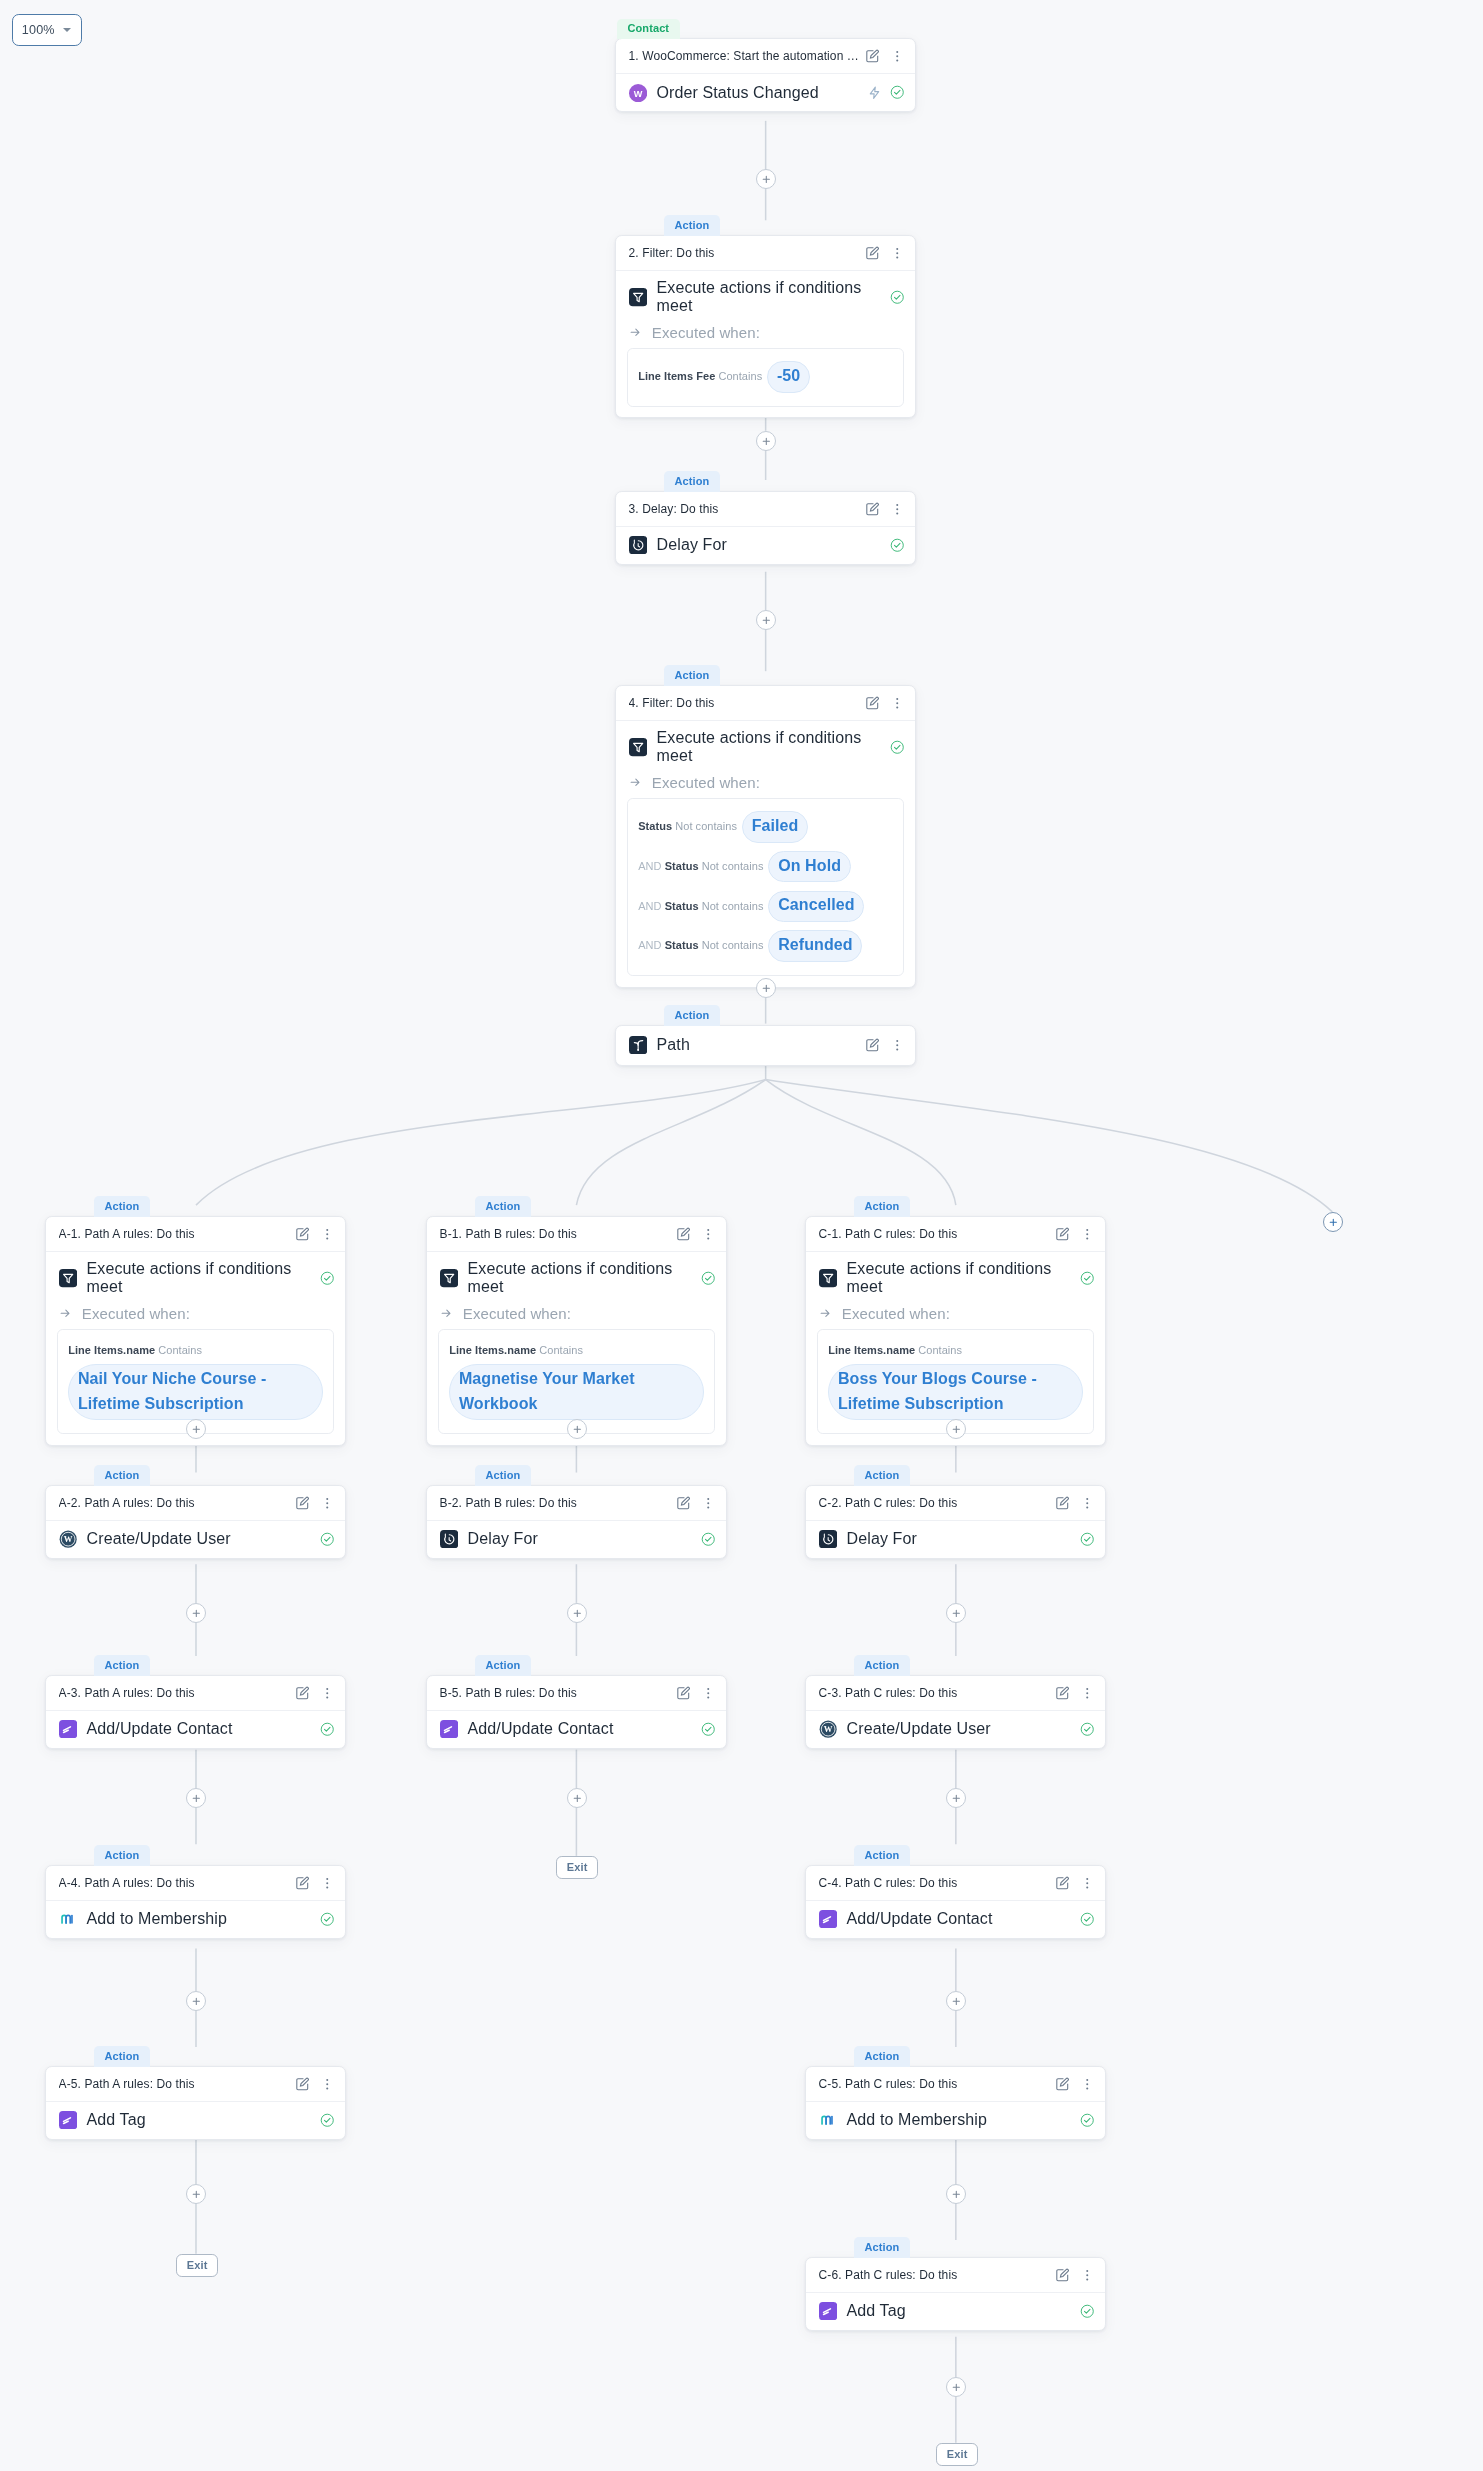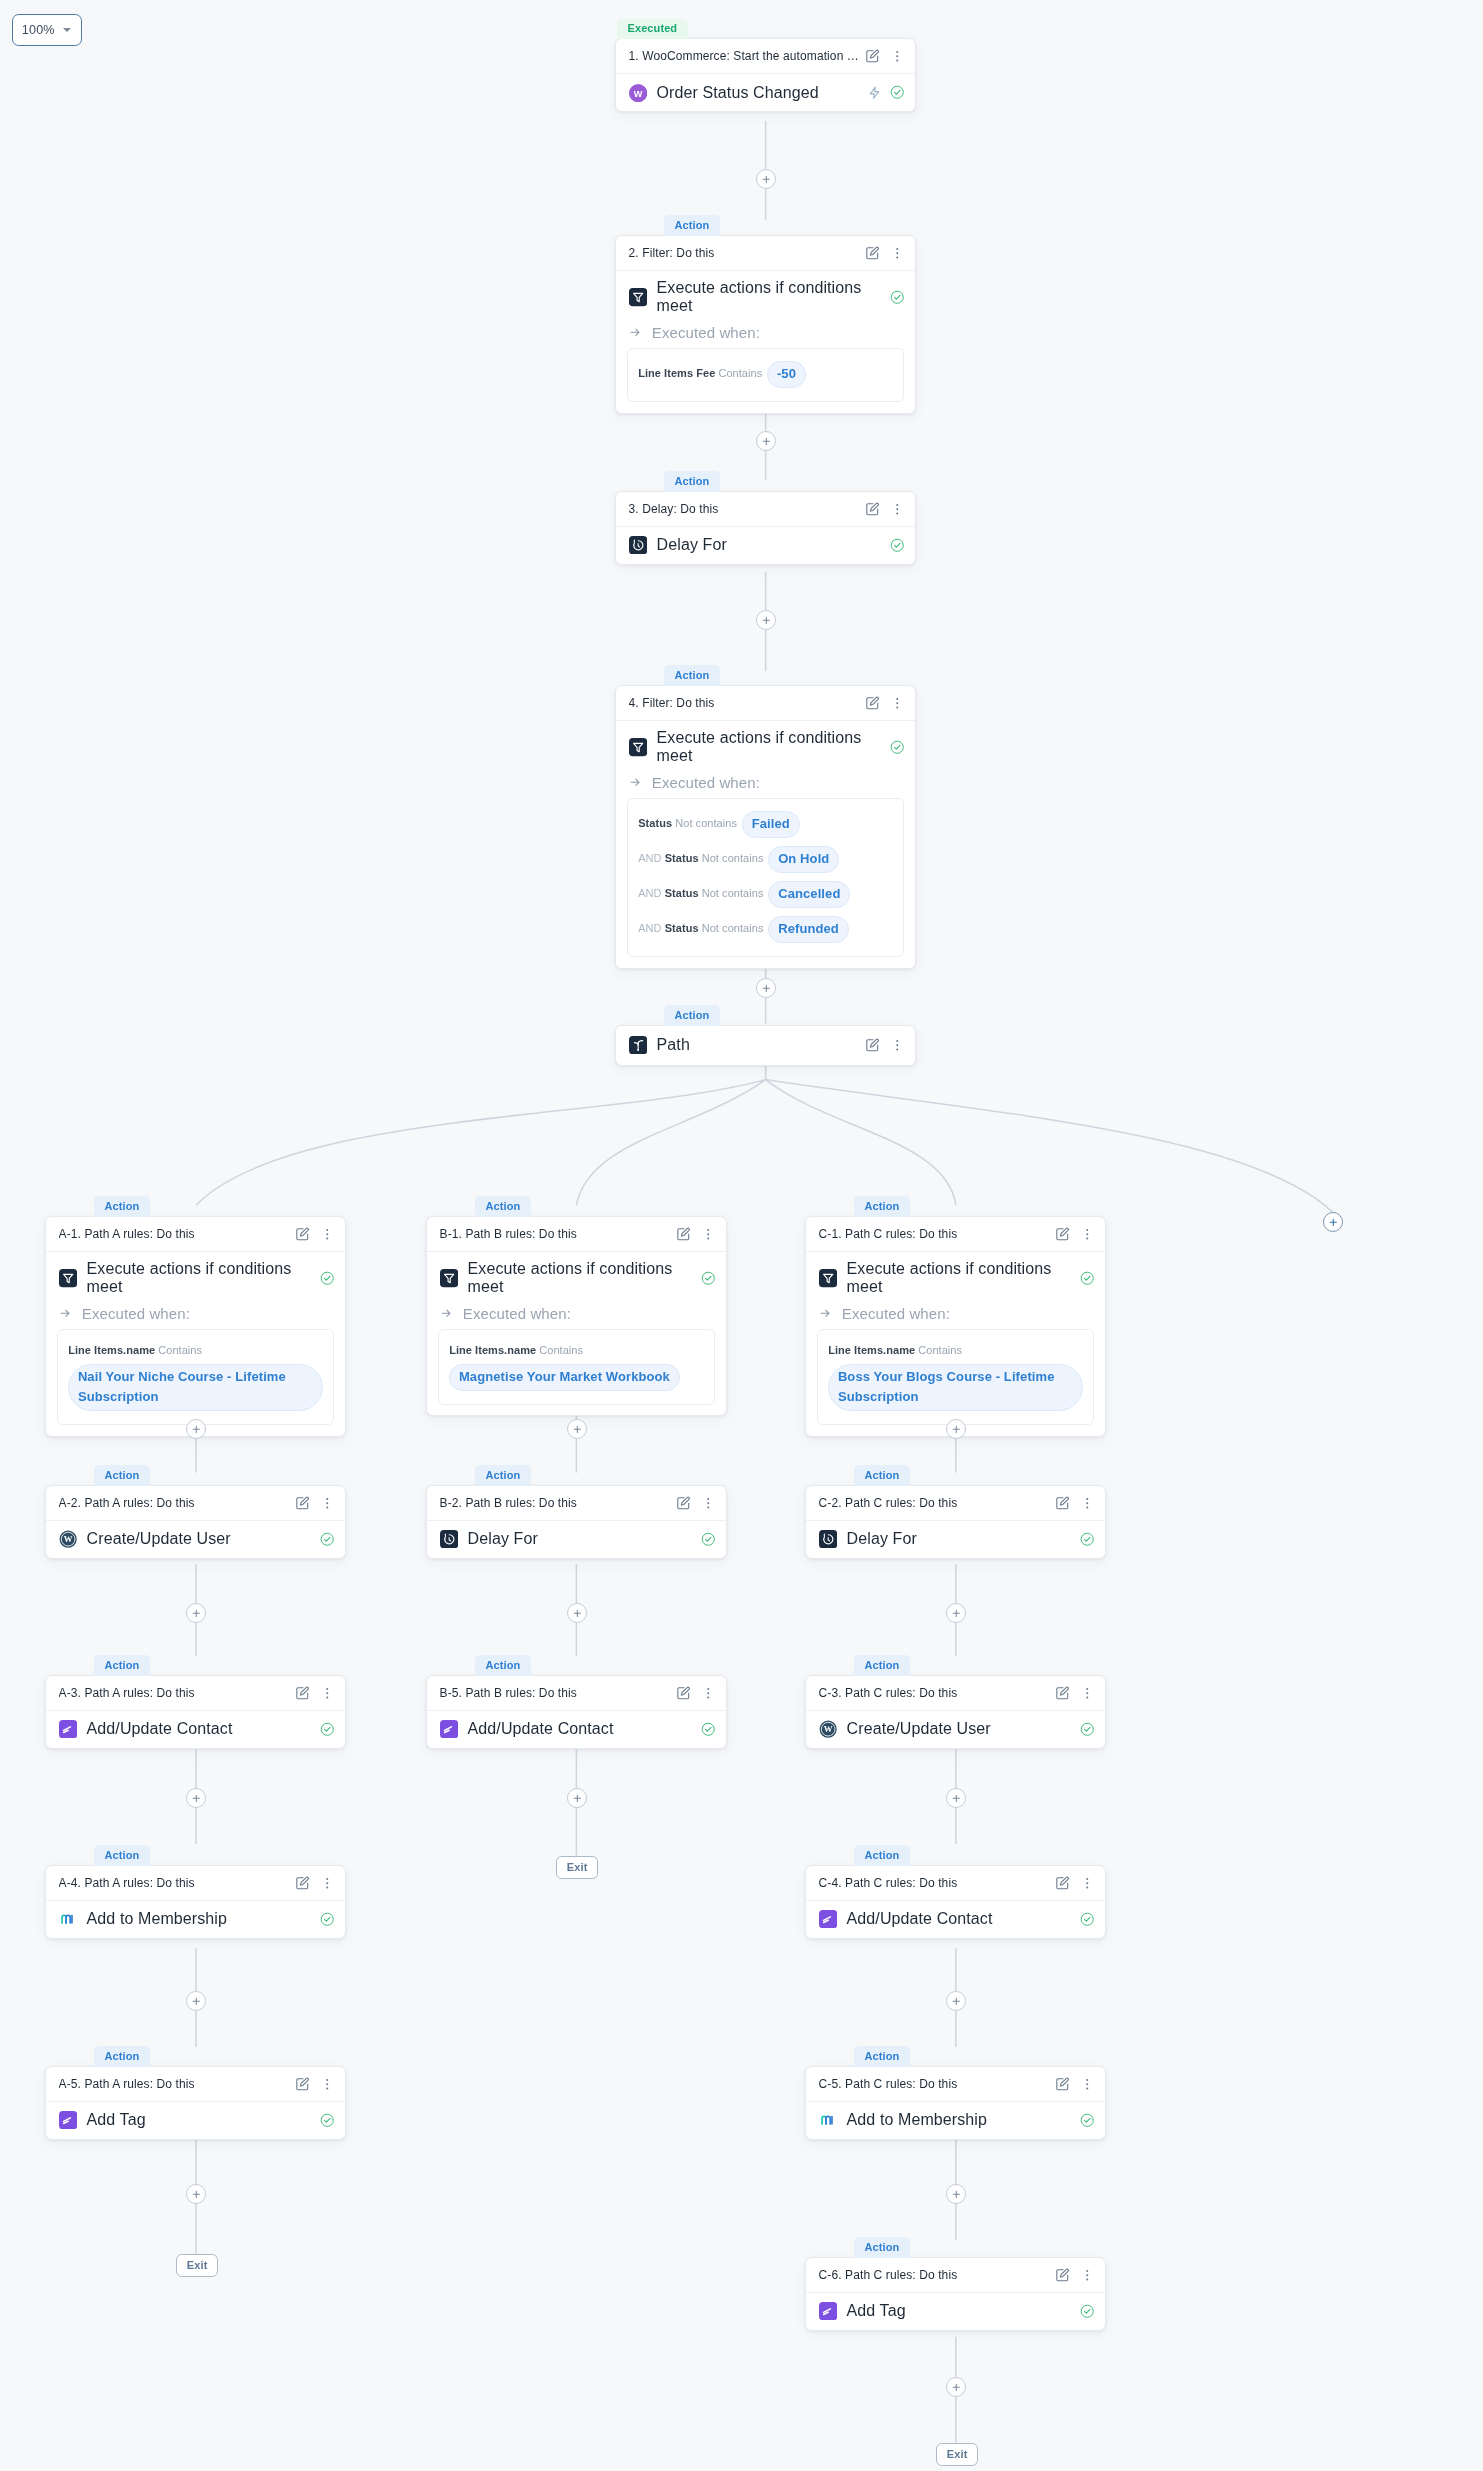--- a/index.html
+++ b/index.html
@@ -76,21 +76,21 @@
   .cond-row { font-size: 11px; line-height: 1.55; color: #9aa5b1; letter-spacing: 0.05px; padding: 3.4px 0; }
   .cond-row + .cond-row { padding-top: 4.8px; }
   .cond-and { color: #aeb8c3; }
   .cond-field { color: #3b4654; font-weight: 700; }
   .cond-op { color: #9aa5b1; }
   .pill {
     display: inline-block; vertical-align: middle;
     background: #edf4fd; color: #2f7fd1;
     border: 1px solid #dae8f8;
     border-radius: 965px;
-    font-size: 13px; font-weight: 700; letter-spacing: 0.1px;
+    font-size: 16px; font-weight: 700; letter-spacing: 0.1px;
     padding: 1.9px 8.7px 2.9px 8.7px;
     margin-left: 1.9px;
   }
   .pill.block { margin-left: 0; margin-top: 4.8px; }
 
   
   .plus {
     position: absolute; width: 20px; height: 20px;
     border-radius: 50%; background: #ffffff;
     border: 1.3px solid #c4ccd6;
@@ -167,21 +167,21 @@
       <path d="M990 2481 L990 2530"></path>
     </g>
   </svg>
 
   <div class="zoom-ctl">
     <span>100%</span>
     <span class="caret"></span>
   </div>
 
   <div class="node" style="left:615px; top:17.4px; width:301px;">
-    <span class="badge trigger">Executed</span>
+    <span class="badge trigger">Contact</span>
     <div class="card">
       <div class="card-head">
         <span class="card-title">1. WooCommerce: Start the automation when</span>
         <span class="head-icons">
           <span class="ic">
               <svg viewBox="0 0 24 24" fill="none" stroke="currentColor" stroke-width="1.8">
                 <path d="M14 3H5a2 2 0 0 0-2 2v14a2 2 0 0 0 2 2h14a2 2 0 0 0 2-2v-8"></path>
                 <path d="M18.5 2.5a2.12 2.12 0 0 1 3 3L13 14l-4 1 1-4Z"></path>
               </svg>
             </span>

